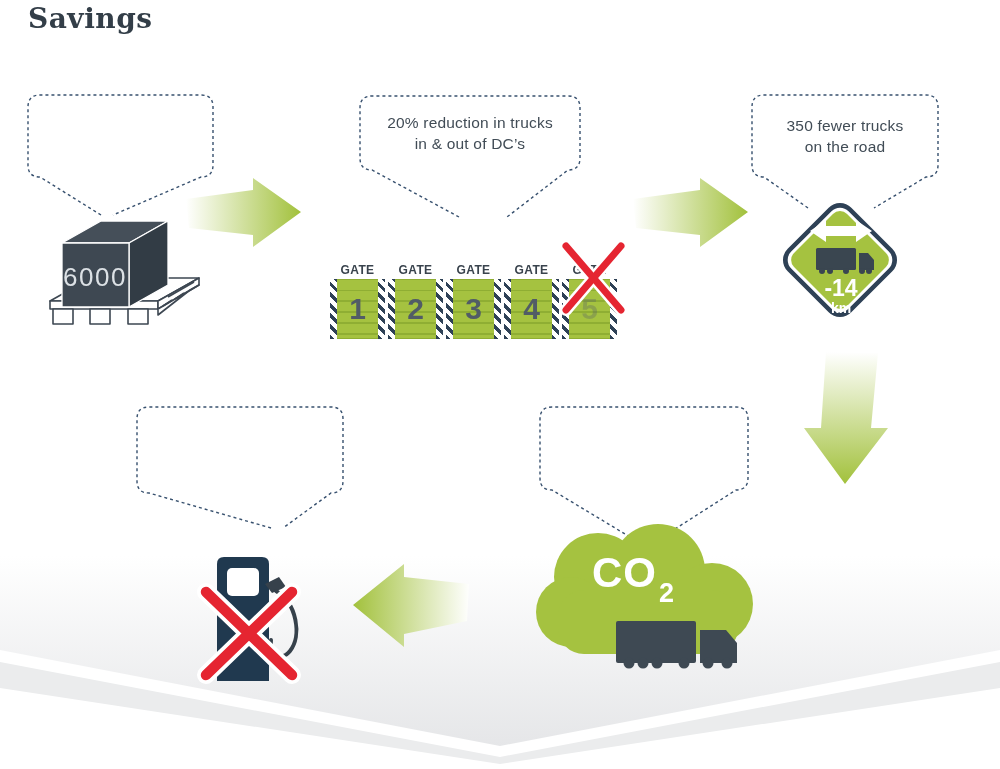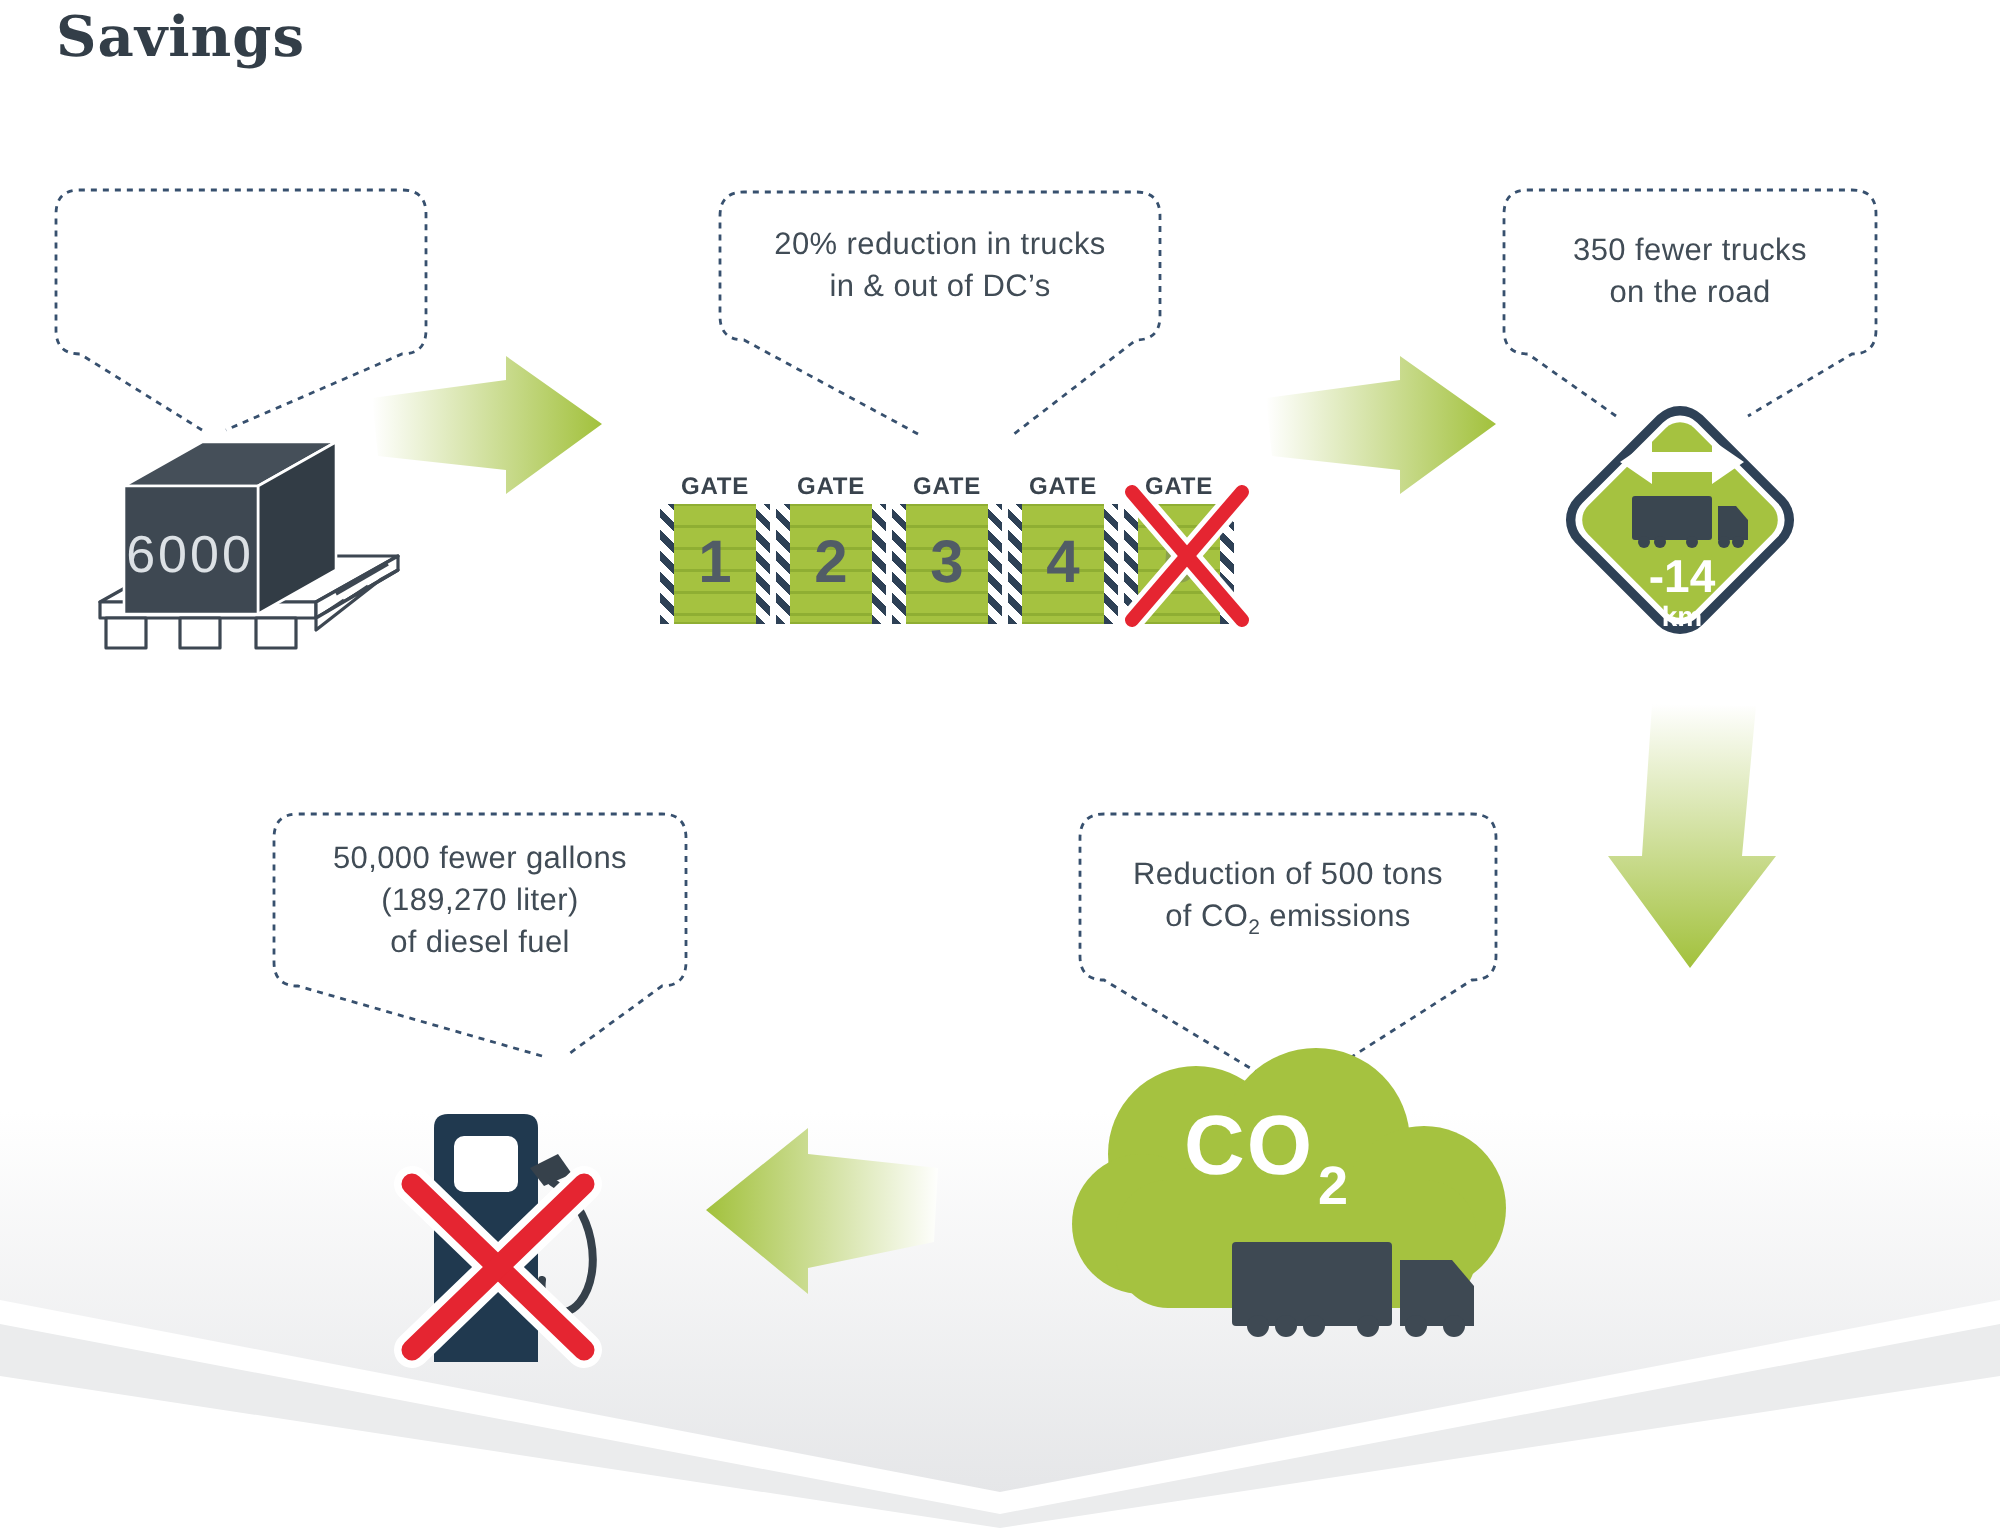--- a/index.html
+++ b/index.html
@@ -15,21 +15,21 @@
   
   #t1{left:28px;top:95px;width:185px;height:82px;}
   #t2{left:360px;top:96px;width:220px;height:74px;}
   #t3{left:752px;top:95px;width:186px;height:82px;}
   #t4{left:137px;top:407px;width:206px;height:86px;}
   #t5{left:540px;top:407px;width:208px;height:83px;}
   
   .gates{position:absolute;left:330px;top:236px;display:flex;gap:3px;}
   .gate-unit{width:55px;display:flex;flex-direction:column;}
   .gate-label{height:15px;text-align:center;font-size:12px;font-weight:700;
-              color:#39434d;letter-spacing:.4px;line-height:14px;}
+              color:#39434d;letter-spacing:.4px;line-height:14px;margin-top:27px;}
   .gate-door-row{display:flex;height:60px;margin-top:1px;}
   .gate-post{width:7px;background:repeating-linear-gradient(45deg,#2e4156 0 3.5px,#ffffff 3.5px 7.5px);}
   .gate-door{flex:1;position:relative;background-color:#a5c240;
              background-image:repeating-linear-gradient(to bottom,rgba(255,255,255,0) 0 9.5px,#8fae33 9.5px 11px);
              border-top:1px solid #8fae33;border-bottom:1px solid #8fae33;
              display:flex;align-items:center;justify-content:center;}
   .gate-num{font-size:30px;font-weight:600;color:#515c66;}
   .gate-num.faint{opacity:.3;}
   
   .co2text{position:absolute;left:592px;top:548px;display:flex;align-items:flex-start;
@@ -98,32 +98,20 @@
   <h1 class="title">Savings</h1>
 
   <div id="t2" class="btext">
     <span>20% reduction in trucks</span>
     <span>in &amp; out of DC’s</span>
   </div>
   <div id="t3" class="btext">
     <span>350 fewer trucks</span>
     <span>on the road</span>
   </div>
-  <div id="t4" class="btext">
-    <span>50,000 fewer gallons</span>
-    <span>(189,270 liter)</span>
-    <span>of diesel fuel</span>
-  </div>
-  <div id="t5" class="btext">
-    <span>Reduction of 500 tons</span>
-    <span>
-      <span>of CO</span><span class="sub">2</span>
-      <span>emissions</span>
-    </span>
-  </div>
 
   <div class="gates">
     <div class="gate-unit">
       <div class="gate-label">GATE</div>
       <div class="gate-door-row">
           <div class="gate-post"></div>
         <div class="gate-door">
             <span class="gate-num">1</span>
           </div>
         <div class="gate-post"></div>

